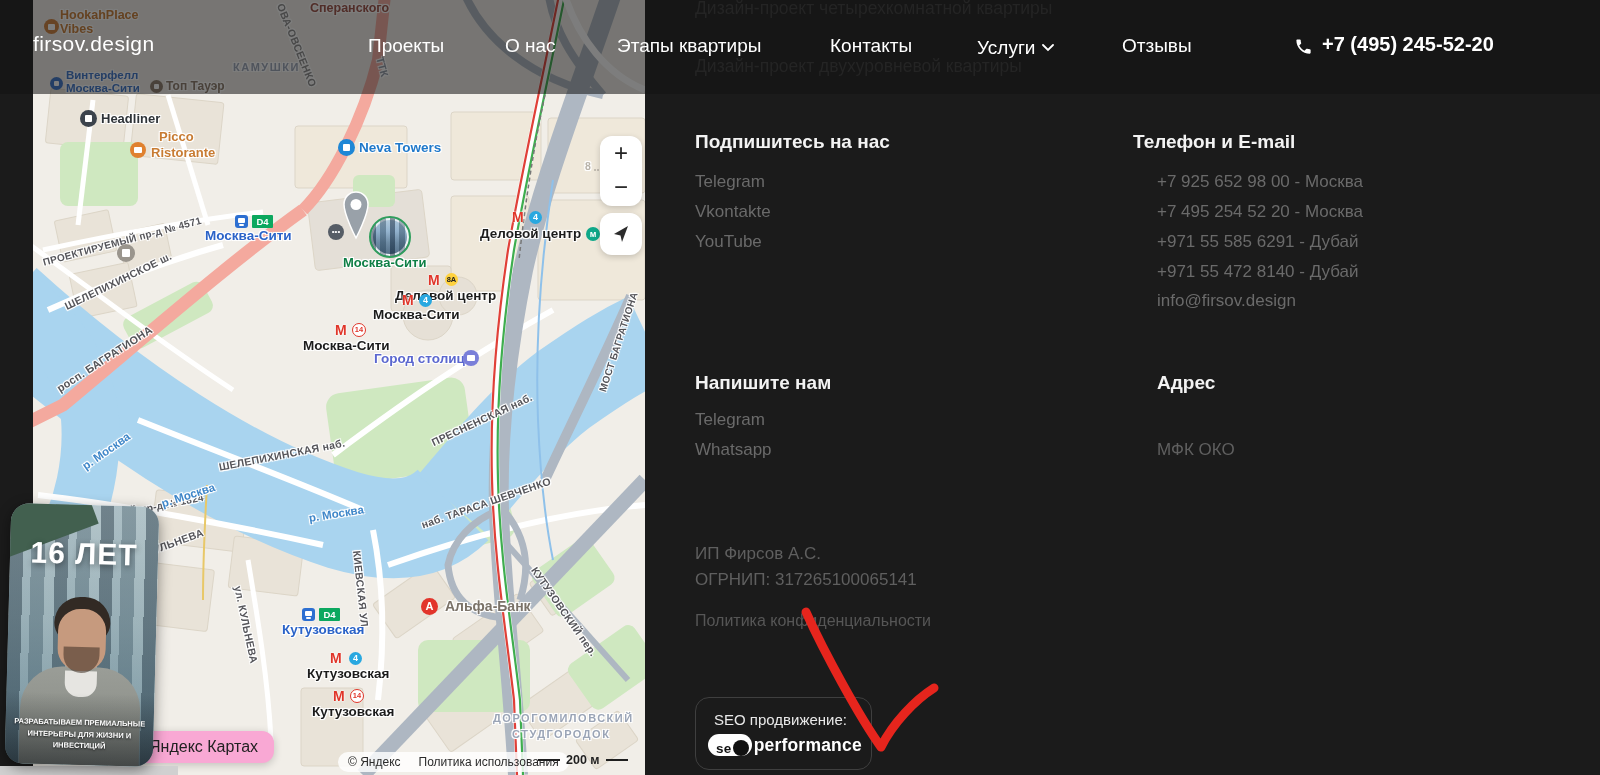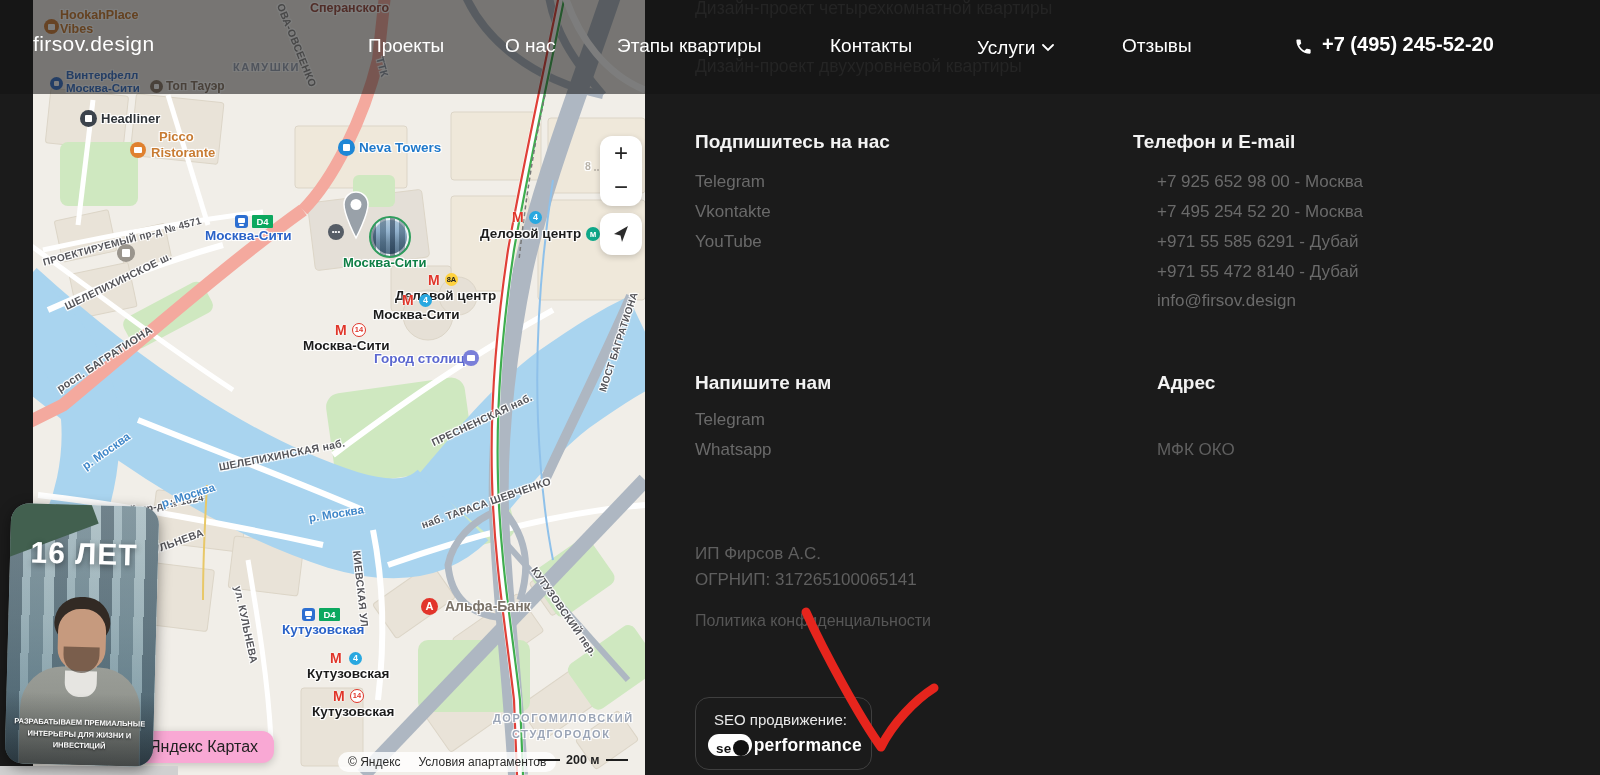--- a/index.html
+++ b/index.html
@@ -281,21 +281,21 @@
       <span class="zoomglyph">−</span>
     </div>
     <div class="mapbtn" style="left:567px;top:213px;width:42px;height:42px;">
       <svg width="20" height="20" style="margin:11px;display:block;">
         <path d="M17 2 L3 10 L9.5 11.5 L11 18 Z" fill="#2c2c2c"></path>
       </svg>
     </div>
 
     <div class="attr-band" style="left:305px;top:752px;">
       <span>© Яндекс</span>
-      <span>Условия апартаментов</span>
+      <span>Политика использования</span>
     </div>
     <div class="scalebar" style="left:505px;top:753px;">
       <span class="tick"></span>
       <span>200 м</span>
       <span class="tick"></span>
     </div>
     <div class="open-btn" style="left:100px;top:731px;">Яндекс Картах</div>
   </div>
 
   <div class="footer">

